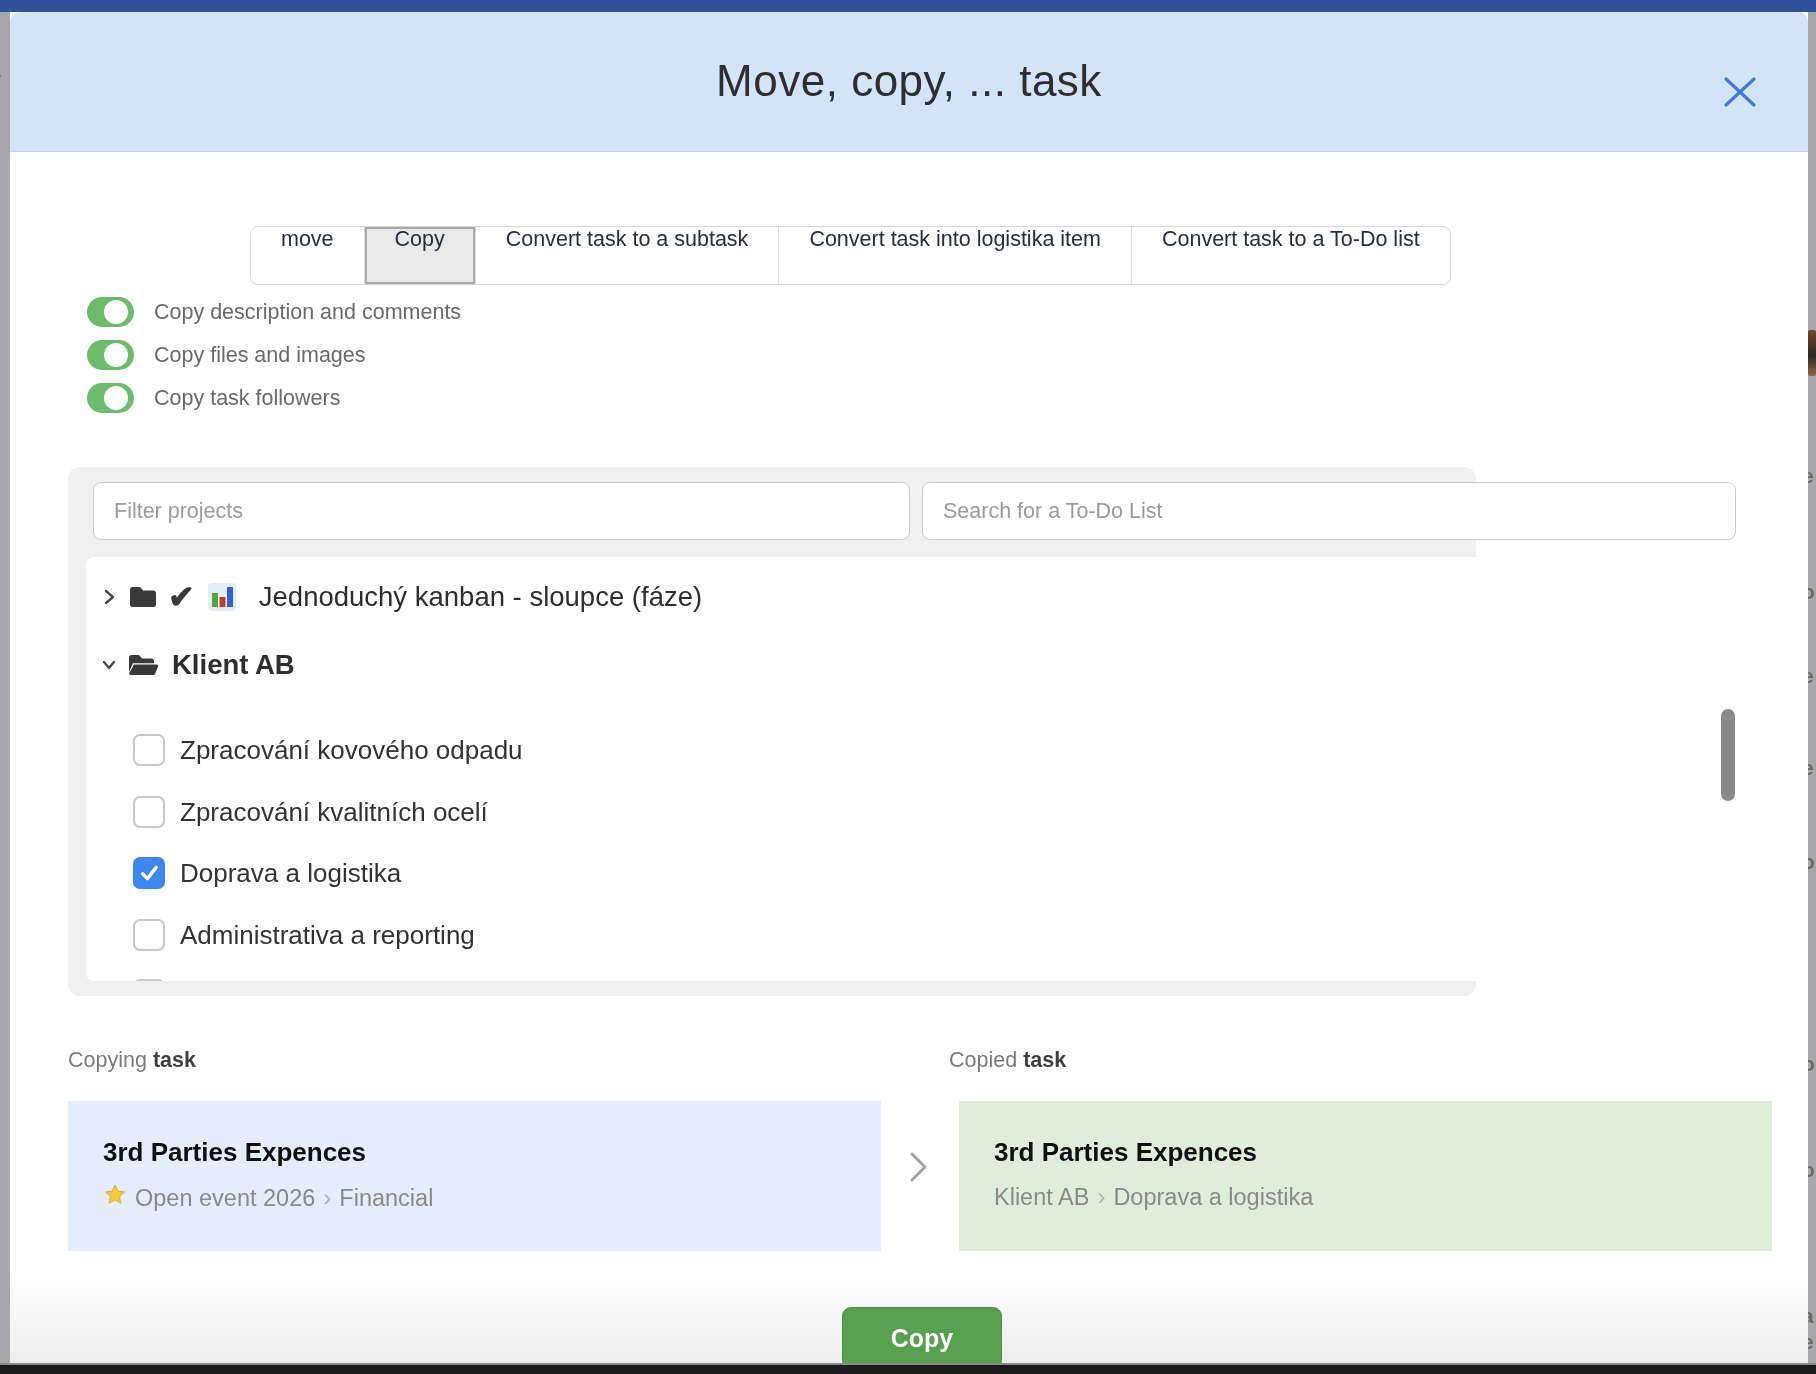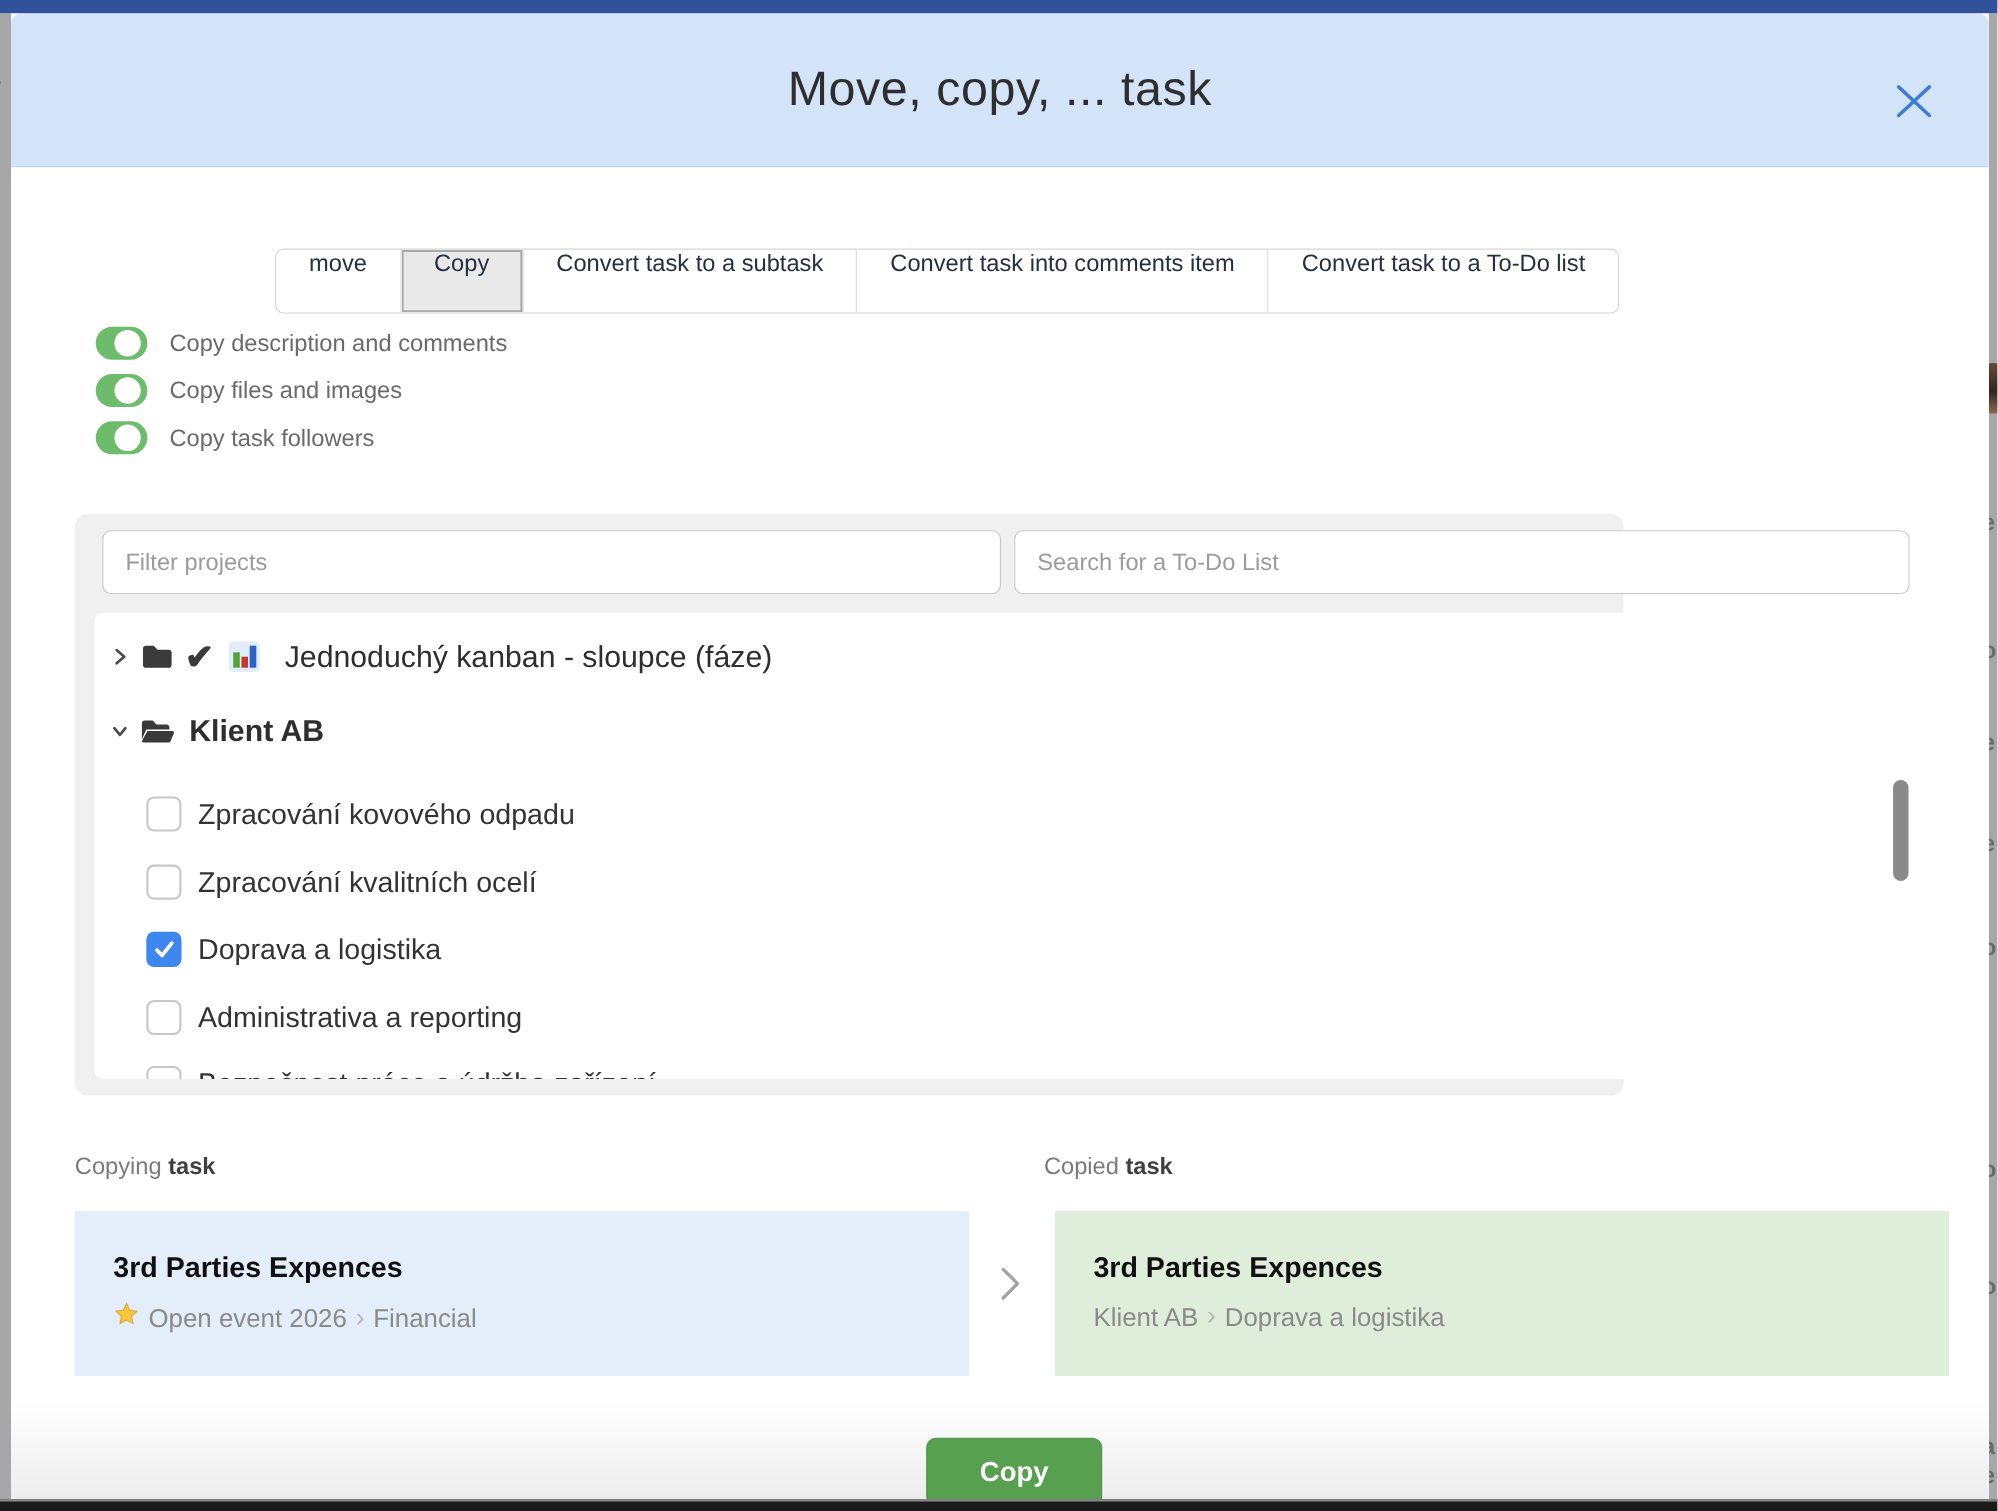--- a/index.html
+++ b/index.html
@@ -52,21 +52,21 @@
 
   .tree-row { position:absolute; left:0; width:100%; height:52px; display:flex; align-items:center; cursor:pointer; }
   .tw { display:inline-flex; align-items:center; justify-content:center; flex:none; }
   .tree-caret { width:26px; margin-left:10px; }
   .tree-folder { width:34px; margin-left:4px; }
   .tree-check { font-size:32px; font-weight:bold; color:#3A3A3A; margin-left:8px; }
   .tree-chart { width:34px; margin-left:10px; }
   .tree-label1 { margin-left:20px; font-size:27.5px; color:#2E2E2E; font-weight:500; }
   .tree-label2 { margin-left:12px; font-size:27.5px; color:#2E2E2E; font-weight:bold; }
 
-  .chk-row { position:absolute; left:0; width:100%; height:52px; display:flex; align-items:center; cursor:pointer; }
+  .chk-row { position:absolute; left:0; width:100%; height:52px; display:flex; align-items:flex-end; cursor:pointer; }
   .checkbox { width:32px; height:32px; margin-left:47px; border-radius:7px; background:#fff;
               border:2px solid #C8C8C8; flex:none; display:flex; align-items:center; justify-content:center; }
   .checkbox svg { visibility:hidden; }
   .checkbox.checked { background:#3D87EE; border-color:#3D87EE; }
   .checkbox.checked svg { visibility:visible; }
   .chk-label { margin-left:15px; font-size:26px; color:#333333; }
 
   .scroll-track { position:absolute; left:1648px; top:85px; width:24px; height:392px; background:#ffffff; border-radius:12px; }
   .scroll-thumb { position:absolute; left:5px; top:157px; width:14px; height:92px; background:#8A8A8A; border-radius:7px; }
 
@@ -129,21 +129,21 @@
     <div class="tab">
         <span>move</span>
       </div>
     <div class="tab selected">
         <span>Copy</span>
       </div>
     <div class="tab">
         <span>Convert task to a subtask</span>
       </div>
     <div class="tab">
-        <span>Convert task into comments item</span>
+        <span>Convert task into logistika item</span>
       </div>
     <div class="tab">
         <span>Convert task to a To-Do list</span>
       </div>
   </div>
 
   <div class="toggle-row" style="top:283px">
     <div class="toggle on">
         <div class="knob"></div>
       </div>

